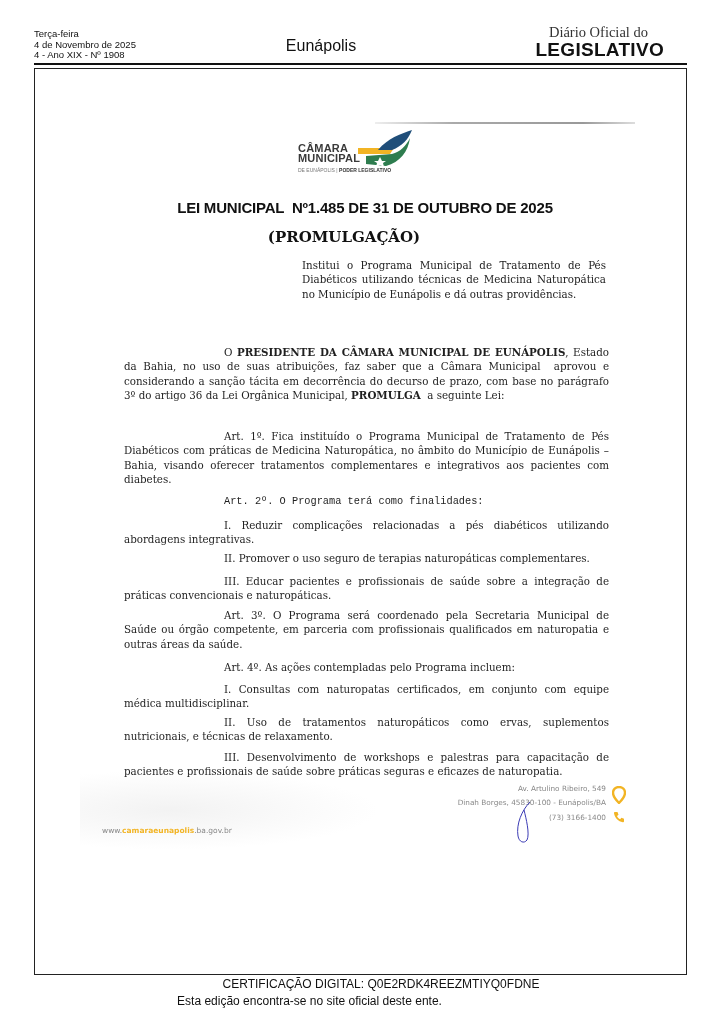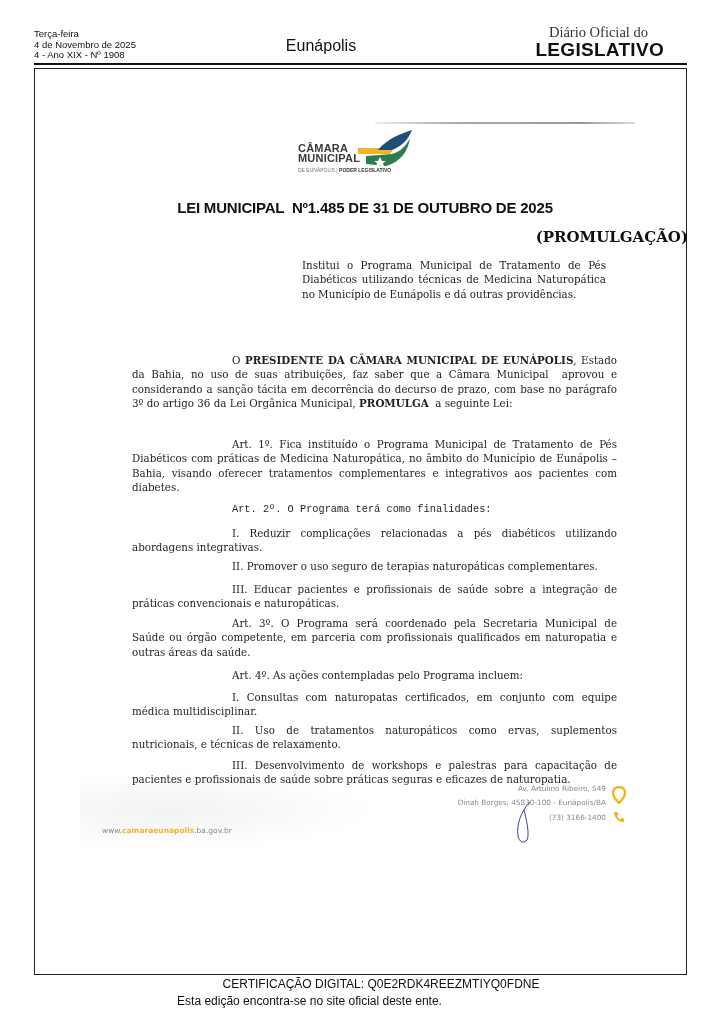--- a/index.html
+++ b/index.html
@@ -19,25 +19,25 @@
   
   .scan-rule { position: absolute; left: 375px; top: 122px; width: 260px; height: 2px; background: linear-gradient(to right, #eee, #aaa 30%, #999 80%, #ddd); }
   .logo { position: absolute; left: 296px; top: 130px; width: 118px; height: 46px; text-align: center; }
   .logo .l1, .logo .l2 { position: absolute; font-family: "Liberation Sans", sans-serif; font-weight: bold; color: #3a3a3a; letter-spacing: 0.2px; }
   .logo .l1 { left: 2px; top: 12px; font-size: 11px; }
   .logo .l2 { left: 2px; top: 22px; font-size: 11px; }
   .logo .l3 { position: absolute; left: 2px; top: 37px; font-size: 5px; color: #777; white-space: nowrap; }
   .logo .l3 b { color: #333; }
   .logo svg { position: absolute; left: 0; top: 0; }
   .title1 { position: absolute; left: 4px; width: 722px; top: 199px; text-align: center; font-family: Liberation Sans, sans-serif; font-weight: bold; font-size: 15px; color: #111; letter-spacing: -0.2px; }
-  .title2 { position: absolute; left: 0; width: 688px; top: 228px; text-align: right; font-family: "DejaVu Serif", serif; font-weight: bold; font-size: 15px; color: #111; }
+  .title2 { position: absolute; left: 0; width: 688px; top: 228px; text-align: center; font-family: "DejaVu Serif", serif; font-weight: bold; font-size: 15px; color: #111; }
   .ementa { position: absolute; left: 302px; top: 258px; width: 304px; font-family: "DejaVu Serif", serif; font-size: 10.3px; line-height: 14.3px; text-align: justify; text-align-last: left; color: #222; }
 
   .body { position: absolute; left: 120px; width: 485px; font-family: "DejaVu Serif", serif; font-size: 10.3px; line-height: 14.3px; color: #1f1f1f; }
-  .para { position: absolute; left: 0; width: 485px; text-align: justify; margin: 12px; }
+  .para { position: absolute; left: 0; width: 485px; text-align: justify; margin: 4px; }
   .indent { text-indent: 100px; }
   .para b { font-weight: bold; }
 
   
   .addr { position: absolute; right: 116px; font-family: "DejaVu Sans", sans-serif; font-size: 7.3px; color: #888; text-align: right; white-space: nowrap; }
   .pin-icon, .phone-icon { position: absolute; }
   .site { position: absolute; left: 94px; top: 826px; font-family: "DejaVu Sans", sans-serif; font-size: 7.5px; color: #888; margin-left: 8px; }
   .site .brand { color: #f2b424; font-weight: bold; }
   .signature { position: absolute; left: 510px; top: 800px; }
 

